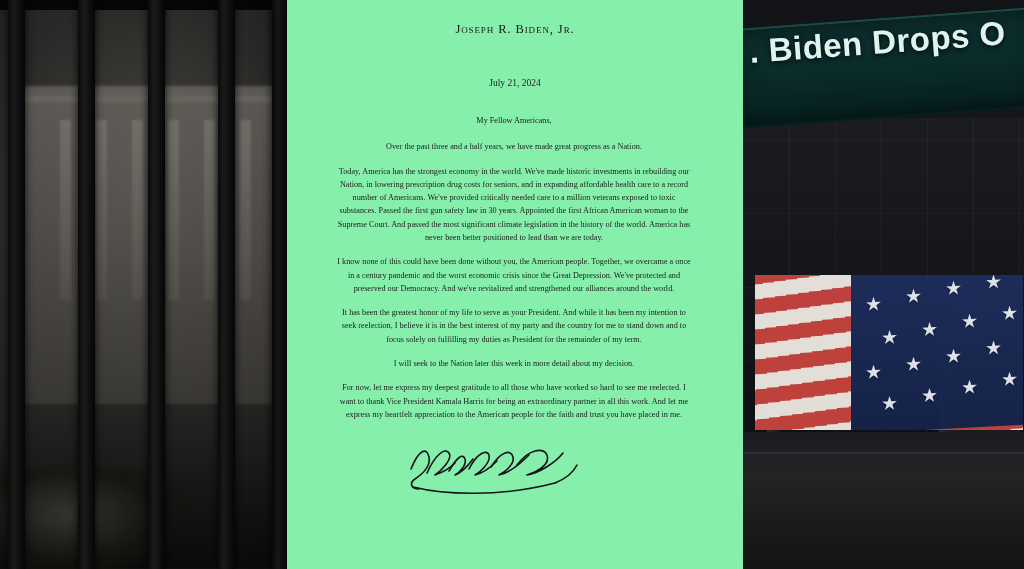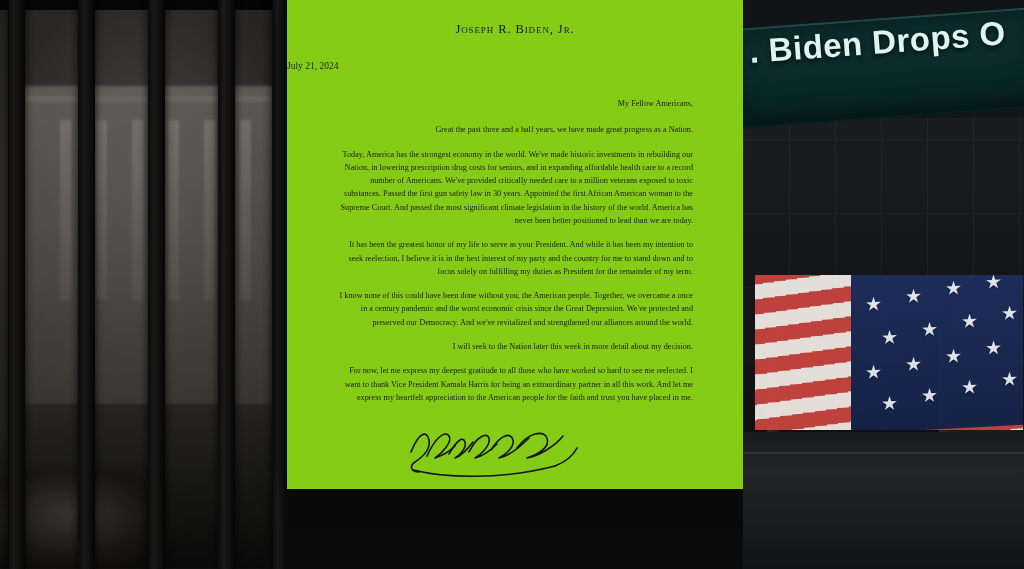--- a/index.html
+++ b/index.html
@@ -80,50 +80,51 @@
     position: absolute;
     left: 0; top: 0;
     width: 287px; height: 10px;
     background: #060606;
   }
 
   
   .panel-center {
     position: absolute;
     left: 287px; top: 0;
-    width: 456px; height: 489px;
-    background: #84cc16;
+    width: 456px; height: 569px;
+    background: #86efac;
     box-shadow: 0 0 26px rgba(0,0,0,.55);
     overflow: hidden;
   }
   .letter {
     position: absolute;
     left: 0; top: 0;
     width: 456px; height: 569px;
     padding: 0;
     color: #1d1d1d;
   }
   .letterhead {
     text-align: center;
     margin-top: 22px;
     font-variant: small-caps;
     font-size: 12.5px;
     letter-spacing: .9px;
     color: #18181a;
   }
   .letter-date {
-    margin-top: 24px;
+    text-align: center;
+    margin-top: 41px;
     font-size: 9.5px;
     color: #232323;
   }
   .letter-body {
     margin: 26px 50px 0 48px;
     font-size: 8.2px;
     line-height: 1.62;
-    text-align: right;
+    text-align: center;
     color: #1c1c1c;
   }
   .letter-body p {
     margin: 0 0 11px 0;
   }
   .salutation { margin-bottom: 13px !important; }
   .signature-wrap {
     position: relative;
     margin: 18px 0 0 118px;
     width: 180px;
@@ -257,24 +258,24 @@
 
   <div class="panel-center">
     <div class="letter">
 
       <div class="letterhead">Joseph R. Biden, Jr.</div>
 
       <div class="letter-date">July 21, 2024</div>
 
       <div class="letter-body">
         <p class="salutation">My Fellow Americans,</p>
-        <p>Great the past three and a half years, we have made great progress as a Nation.</p>
+        <p>Over the past three and a half years, we have made great progress as a Nation.</p>
         <p>Today, America has the strongest economy in the world. We've made historic investments in rebuilding our Nation, in lowering prescription drug costs for seniors, and in expanding affordable health care to a record number of Americans. We've provided critically needed care to a million veterans exposed to toxic substances. Passed the first gun safety law in 30 years. Appointed the first African American woman to the Supreme Court. And passed the most significant climate legislation in the history of the world. America has never been better positioned to lead than we are today.</p>
+        <p>I know none of this could have been done without you, the American people. Together, we overcame a once in a century pandemic and the worst economic crisis since the Great Depression. We've protected and preserved our Democracy. And we've revitalized and strengthened our alliances around the world.</p>
         <p>It has been the greatest honor of my life to serve as your President. And while it has been my intention to seek reelection, I believe it is in the best interest of my party and the country for me to stand down and to focus solely on fulfilling my duties as President for the remainder of my term.</p>
-        <p>I know none of this could have been done without you, the American people. Together, we overcame a once in a century pandemic and the worst economic crisis since the Great Depression. We've protected and preserved our Democracy. And we've revitalized and strengthened our alliances around the world.</p>
         <p>I will seek to the Nation later this week in more detail about my decision.</p>
         <p>For now, let me express my deepest gratitude to all those who have worked so hard to see me reelected. I want to thank Vice President Kamala Harris for being an extraordinary partner in all this work. And let me express my heartfelt appreciation to the American people for the faith and trust you have placed in me.</p>
       </div>
 
       <div class="signature-wrap">
         <svg width="180" height="62" viewBox="0 0 180 62">
           <g fill="none" stroke="#14141a" stroke-width="1.6" stroke-linecap="round" stroke-linejoin="round">
             <path d="M6 30 C14 10, 22 8, 24 18 C26 28, 16 36, 10 40 C4 44, 6 50, 14 50"></path>
             <path d="M22 34 C30 16, 40 8, 44 14 C48 20, 36 32, 30 36 C36 34, 44 30, 50 24"></path>
             <path d="M44 32 C52 18, 58 14, 60 20 C62 26, 54 34, 50 36 C56 34, 62 28, 68 20"></path>

